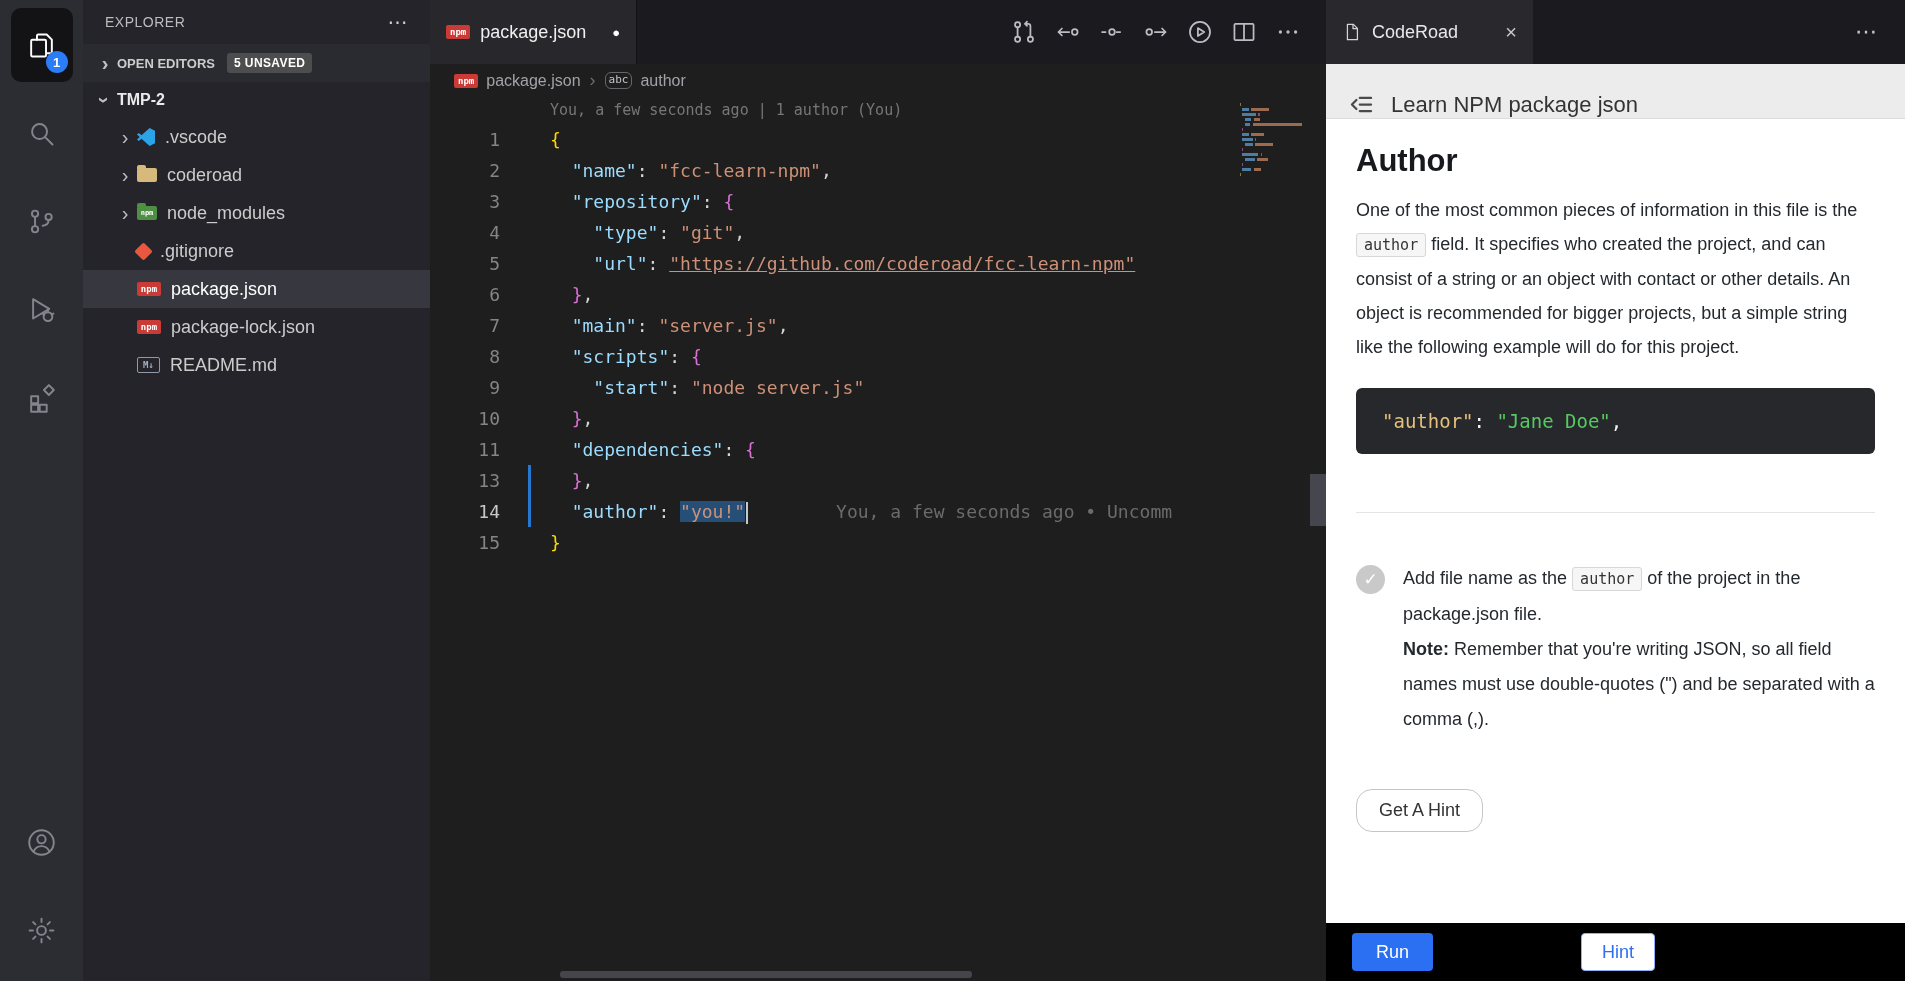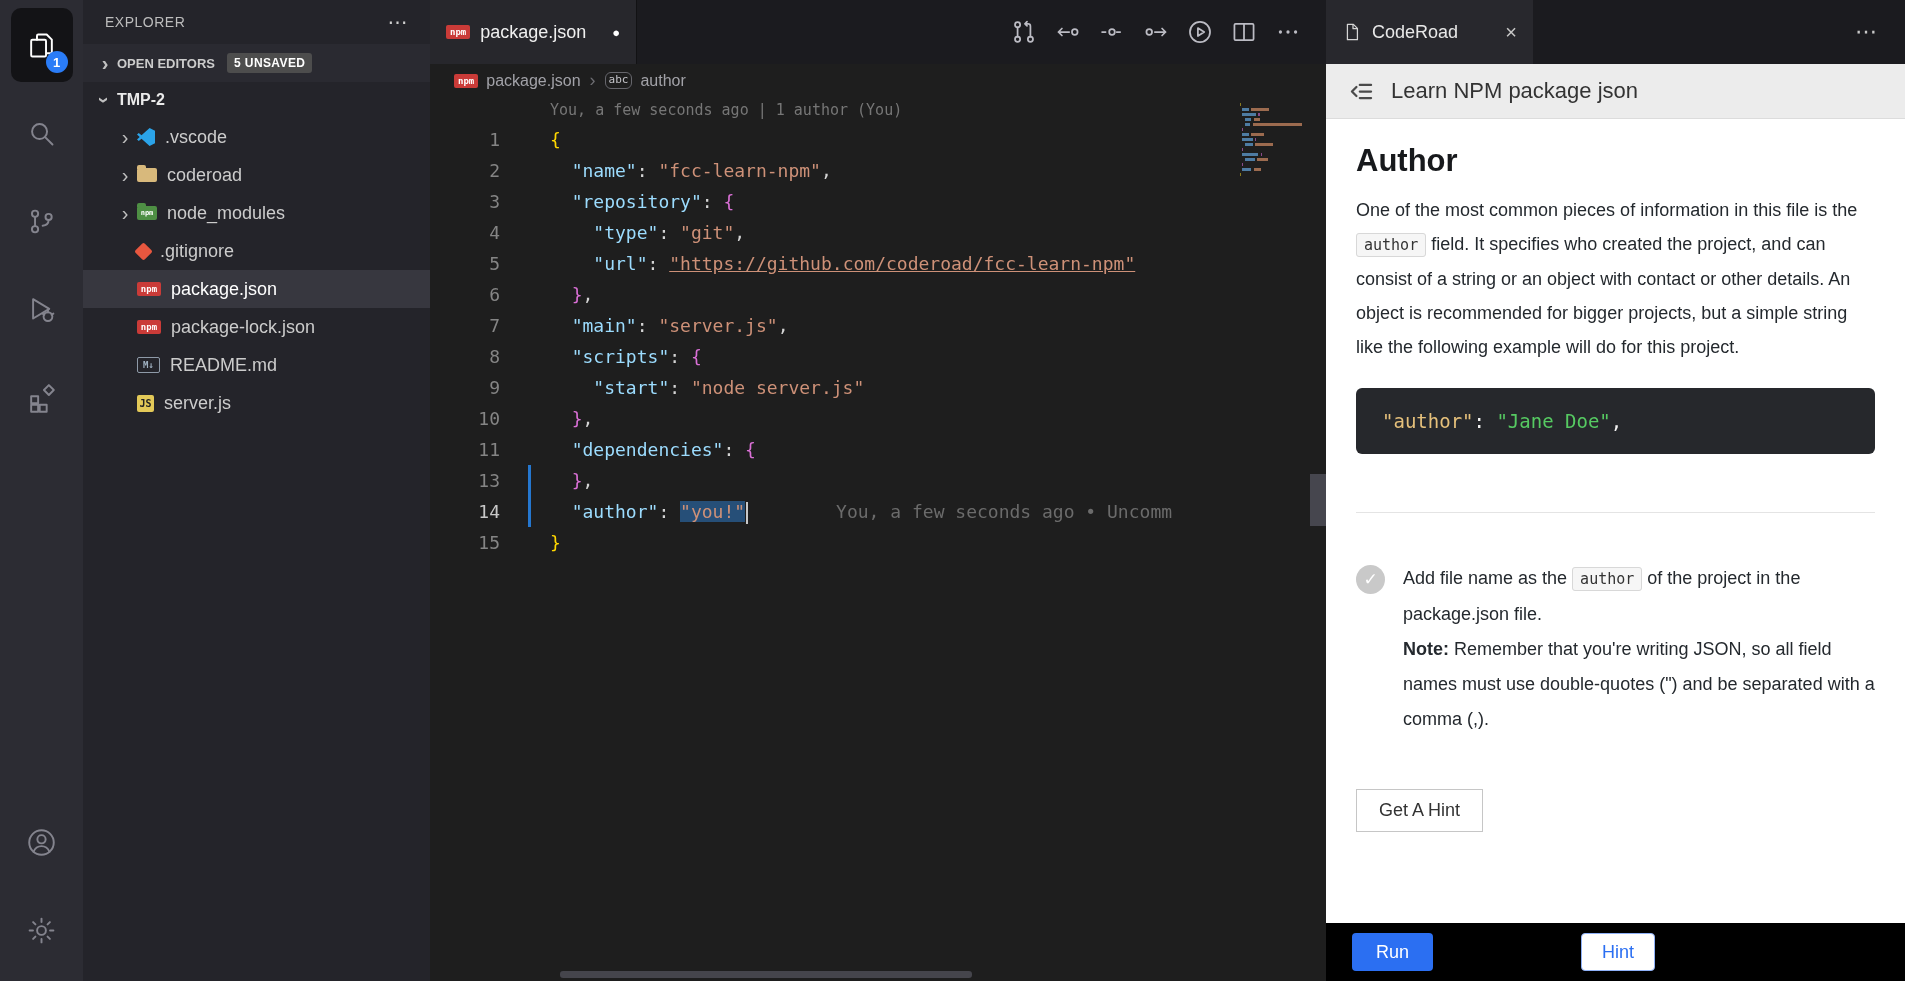--- a/index.html
+++ b/index.html
@@ -81,34 +81,34 @@
 
   
   .rpanel{flex:1;display:flex;flex-direction:column;background:#1b1b1f;min-width:0}
   .rp-tabbar{height:64px;display:flex;align-items:center;flex:none}
   .rp-tab{width:207px;height:100%;background:#28282d;display:flex;align-items:center;gap:10px;padding:0 16px;box-sizing:border-box;color:#e8e8e8;font-size:18px;cursor:pointer}
   .doc-icon{width:20px;height:22px;flex:none}
   .doc-icon svg{width:100%;height:100%;stroke:#d5d5d5;fill:none;stroke-width:1.5;stroke-linejoin:round}
   .rp-close{margin-left:auto;font-size:20px;color:#c8c8c8;cursor:pointer}
   .rp-more{margin-left:auto;color:#c8c8c8;font-size:22px;padding-right:28px;cursor:pointer}
   .webview{flex:1;display:flex;flex-direction:column;background:#ffffff;min-height:0}
-  .wv-header{height:54px;background:#ececec;border-bottom:1px solid #dcdcdc;display:flex;align-items:center;gap:16px;padding:0 22px;color:#333;font-size:22px;flex:none}
+  .wv-header{height:54px;background:#ececec;border-bottom:1px solid #dcdcdc;display:flex;align-items:flex-end;gap:16px;padding:0 22px;color:#333;font-size:22px;flex:none}
   .wv-back{width:27px;height:27px;cursor:pointer}
   .wv-back svg{width:100%;height:100%;stroke:#4a4a4a;fill:none;stroke-width:2;stroke-linecap:round;stroke-linejoin:round}
   .wv-content{flex:1;padding:0 30px;overflow:hidden;color:#24292e}
   .lesson-h1{font-size:31px;font-weight:bold;color:#17191c;margin:24px 0 14px}
   .lesson-p{font-size:18px;line-height:34px;margin:0;color:#24292e}
   .chip{font-family:"DejaVu Sans Mono",monospace;font-size:15px;background:#f6f6f6;border:1px solid #d8d8d8;border-radius:3px;padding:2px 7px;color:#333;white-space:nowrap}
   .codeblock{margin-top:24px;background:#26282c;border-radius:6px;padding:22px 26px;font-family:"DejaVu Sans Mono",monospace;font-size:19px}
   .cb-k{color:#e5c07b}.cb-p{color:#f2f2f2}.cb-s{color:#56ca62}
   .divider{border:0;border-top:1px solid #e4e4e4;margin:58px 0 0}
   .task{display:flex;gap:18px;margin-top:48px}
   .check{width:29px;height:29px;border-radius:50%;background:#c9c9c9;color:#fff;font-size:17px;display:flex;align-items:center;justify-content:center;flex:none;margin-top:4px}
   .task-text{font-size:18px;line-height:35px;color:#24292e}
-  .hint-btn{margin-top:52px;background:#fff;border:1px solid #c6c6c6;border-radius:0;padding:10px 22px;font-size:18px;color:#333;font-family:inherit;cursor:pointer}
+  .hint-btn{margin-top:52px;background:#fff;border:1px solid #c6c6c6;border-radius:16px;padding:10px 22px;font-size:18px;color:#333;font-family:inherit;cursor:pointer}
   .wv-footer{height:58px;background:#000;display:flex;align-items:center;padding:0 26px;flex:none}
   .run-btn{background:#2b6ff2;color:#fff;border:0;border-radius:4px;height:38px;padding:0 24px;font-size:18px;font-family:inherit;cursor:pointer}
   .reset-btn{margin-left:148px;background:#fff;color:#2b6ff2;border:1px solid #8fb1f7;border-radius:4px;height:38px;padding:0 20px;font-size:18px;font-family:inherit;cursor:pointer}
 </style>
 </head>
 <body>
 
 <div class="app">
 
   <aside class="activitybar">
@@ -209,25 +209,20 @@
         </div>
         <div class="tree-row">
           <span class="chev"></span>
           <span class="ficon fi-npm">npm</span>
           <span>package-lock.json</span>
         </div>
         <div class="tree-row">
           <span class="chev"></span>
           <span class="ficon fi-md">M↓</span>
           <span>README.md</span>
-        </div>
-        <div class="tree-row">
-          <span class="chev"></span>
-          <span class="ficon fi-js">JS</span>
-          <span>server.js</span>
         </div>
       </div>
   </aside>
 
   <main class="editor-col">
     <div class="tabbar">
       <div class="tab">
         <span class="npmchip">npm</span>
         <span>package.json</span>
         <span class="dirty">●</span>

